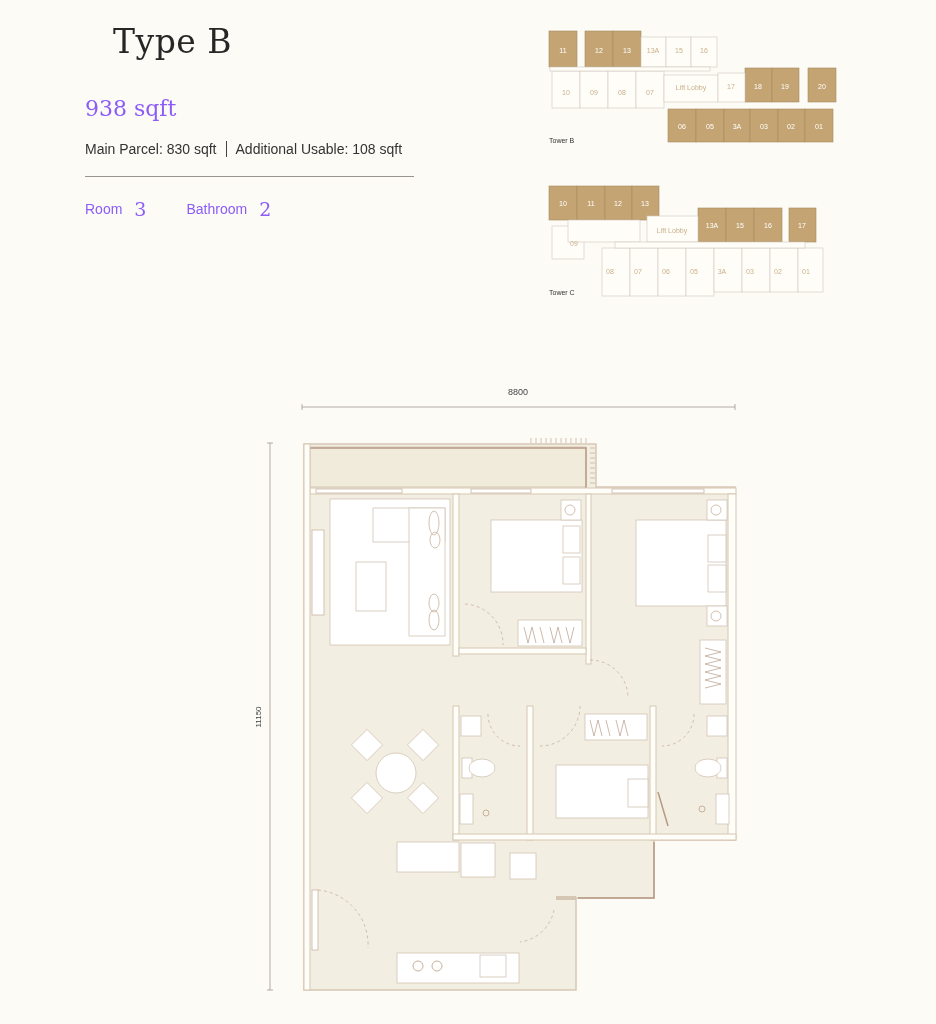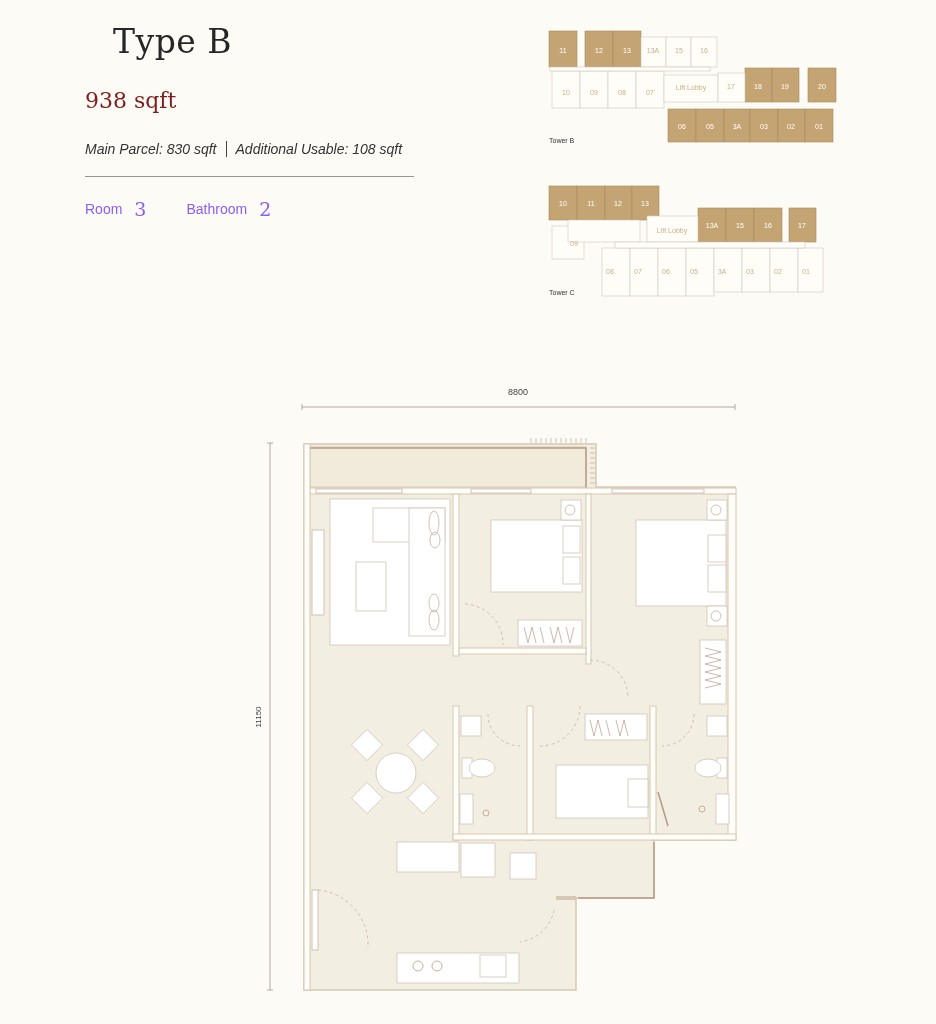--- a/index.html
+++ b/index.html
@@ -1,19 +1,19 @@
 <!DOCTYPE html>
 <html><head>
 <meta charset="utf-8">
 <style>
   html,body{margin:0;padding:0;}
   body{width:936px;height:1024px;background:#fdfbf6;position:relative;overflow:hidden;font-family:"Liberation Sans",sans-serif;color:#2b2b2b;}
   .title{position:absolute;left:85px;top:22px;font-family:"DejaVu Serif",serif;font-size:33px;letter-spacing:0.5px;color:#262626;margin-left:28px;}
-  .area{position:absolute;left:85px;top:88px;font-family:"DejaVu Serif",serif;font-size:22px;color:#7f1d1d;}
-  .parcel{position:absolute;left:85px;top:141px;font-size:14px;color:#333;font-style:italic;}
+  .area{position:absolute;left:85px;top:96px;font-family:"DejaVu Serif",serif;font-size:22px;color:#8b5cf6;}
+  .parcel{position:absolute;left:85px;top:141px;font-size:14px;color:#333;}
   .parcel .sep{display:inline-block;width:1px;height:16px;background:#444;margin:0 9px;vertical-align:-3px;}
   .rule{position:absolute;left:85px;top:176px;width:329px;height:1px;background:#9a958c;}
   .specs{position:absolute;left:85px;top:198px;font-size:14px;color:#8b5cf6;}
   .specs .num{font-family:"DejaVu Serif",serif;font-size:19px;margin-left:12px;margin-right:40px;vertical-align:-2px;}
   .keyplan{position:absolute;}
   svg text{font-family:"Liberation Sans",sans-serif;}
 </style>
 </head>
 <body>
 

